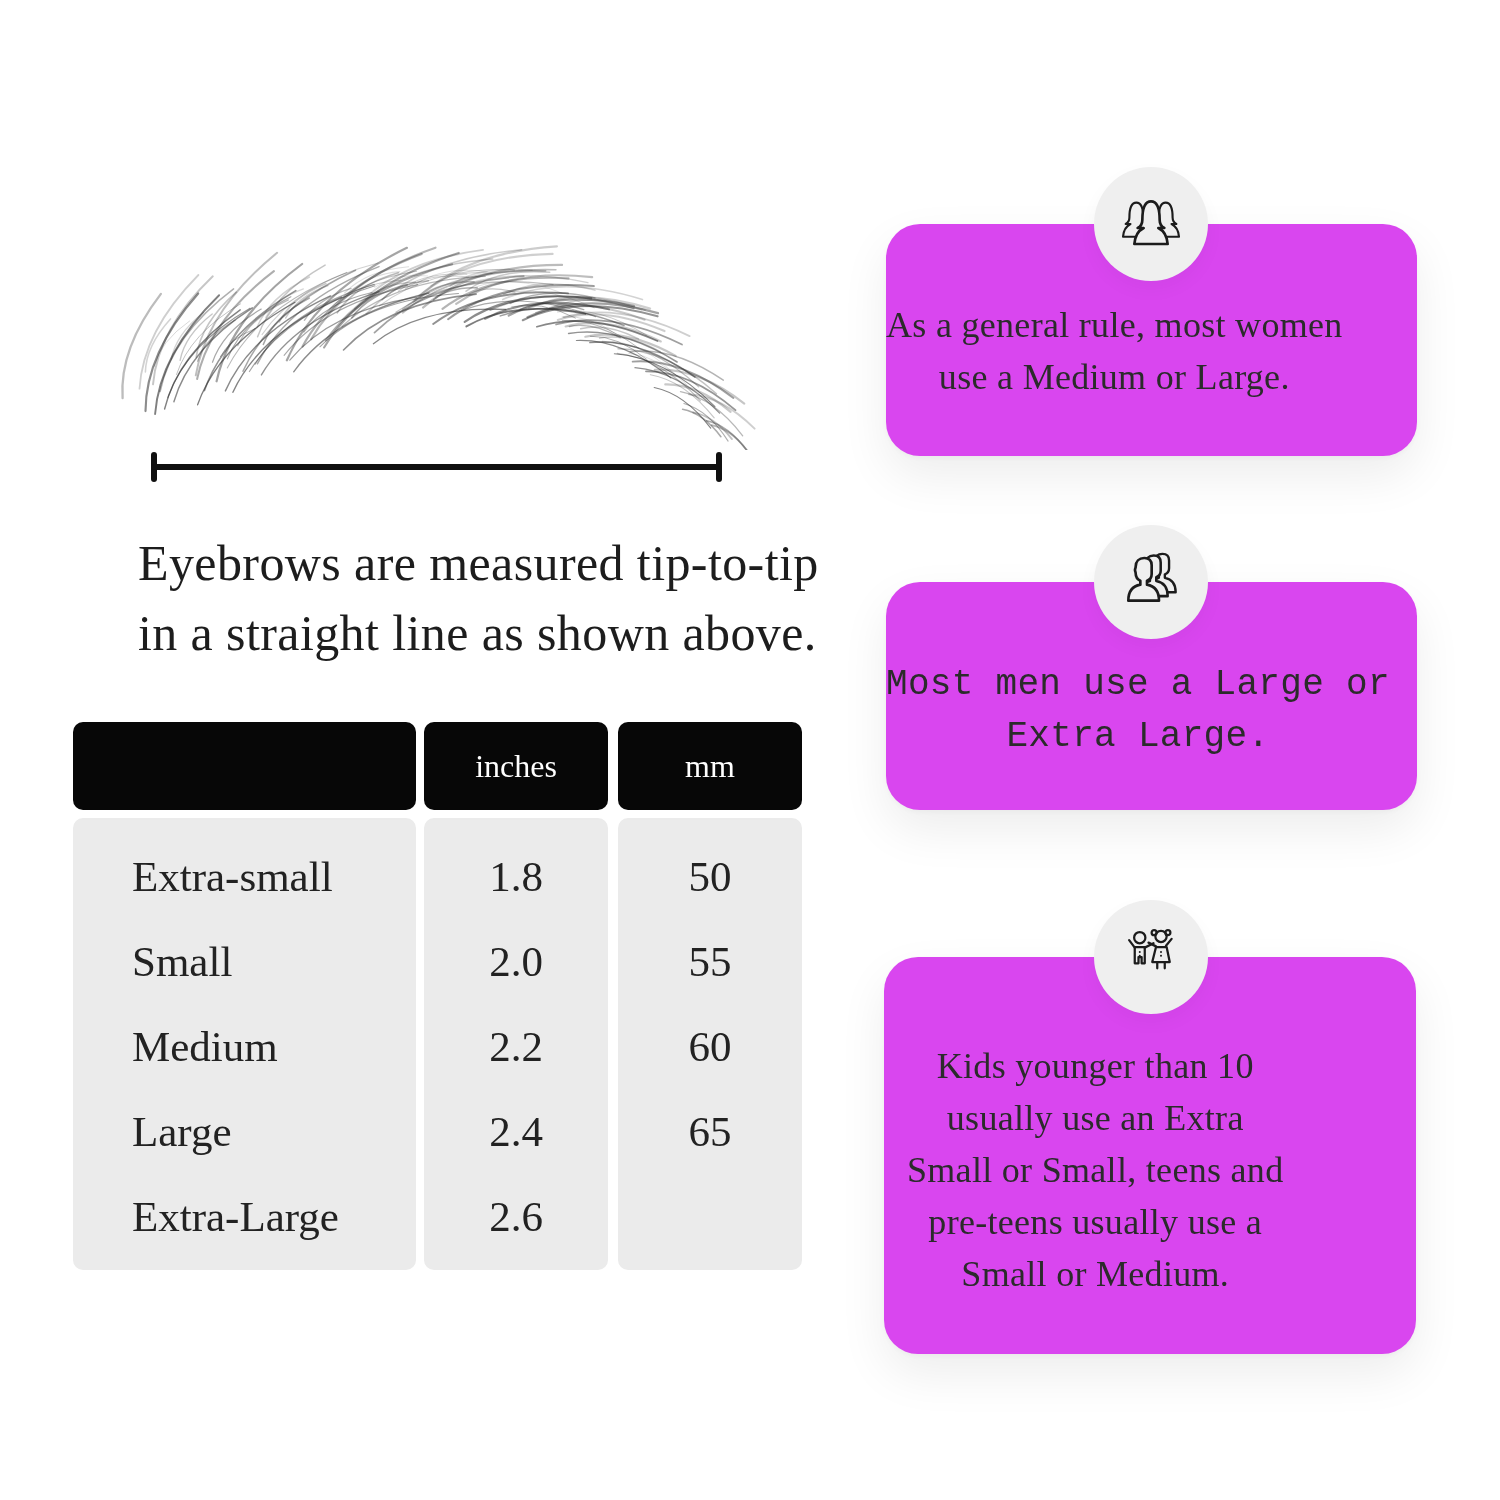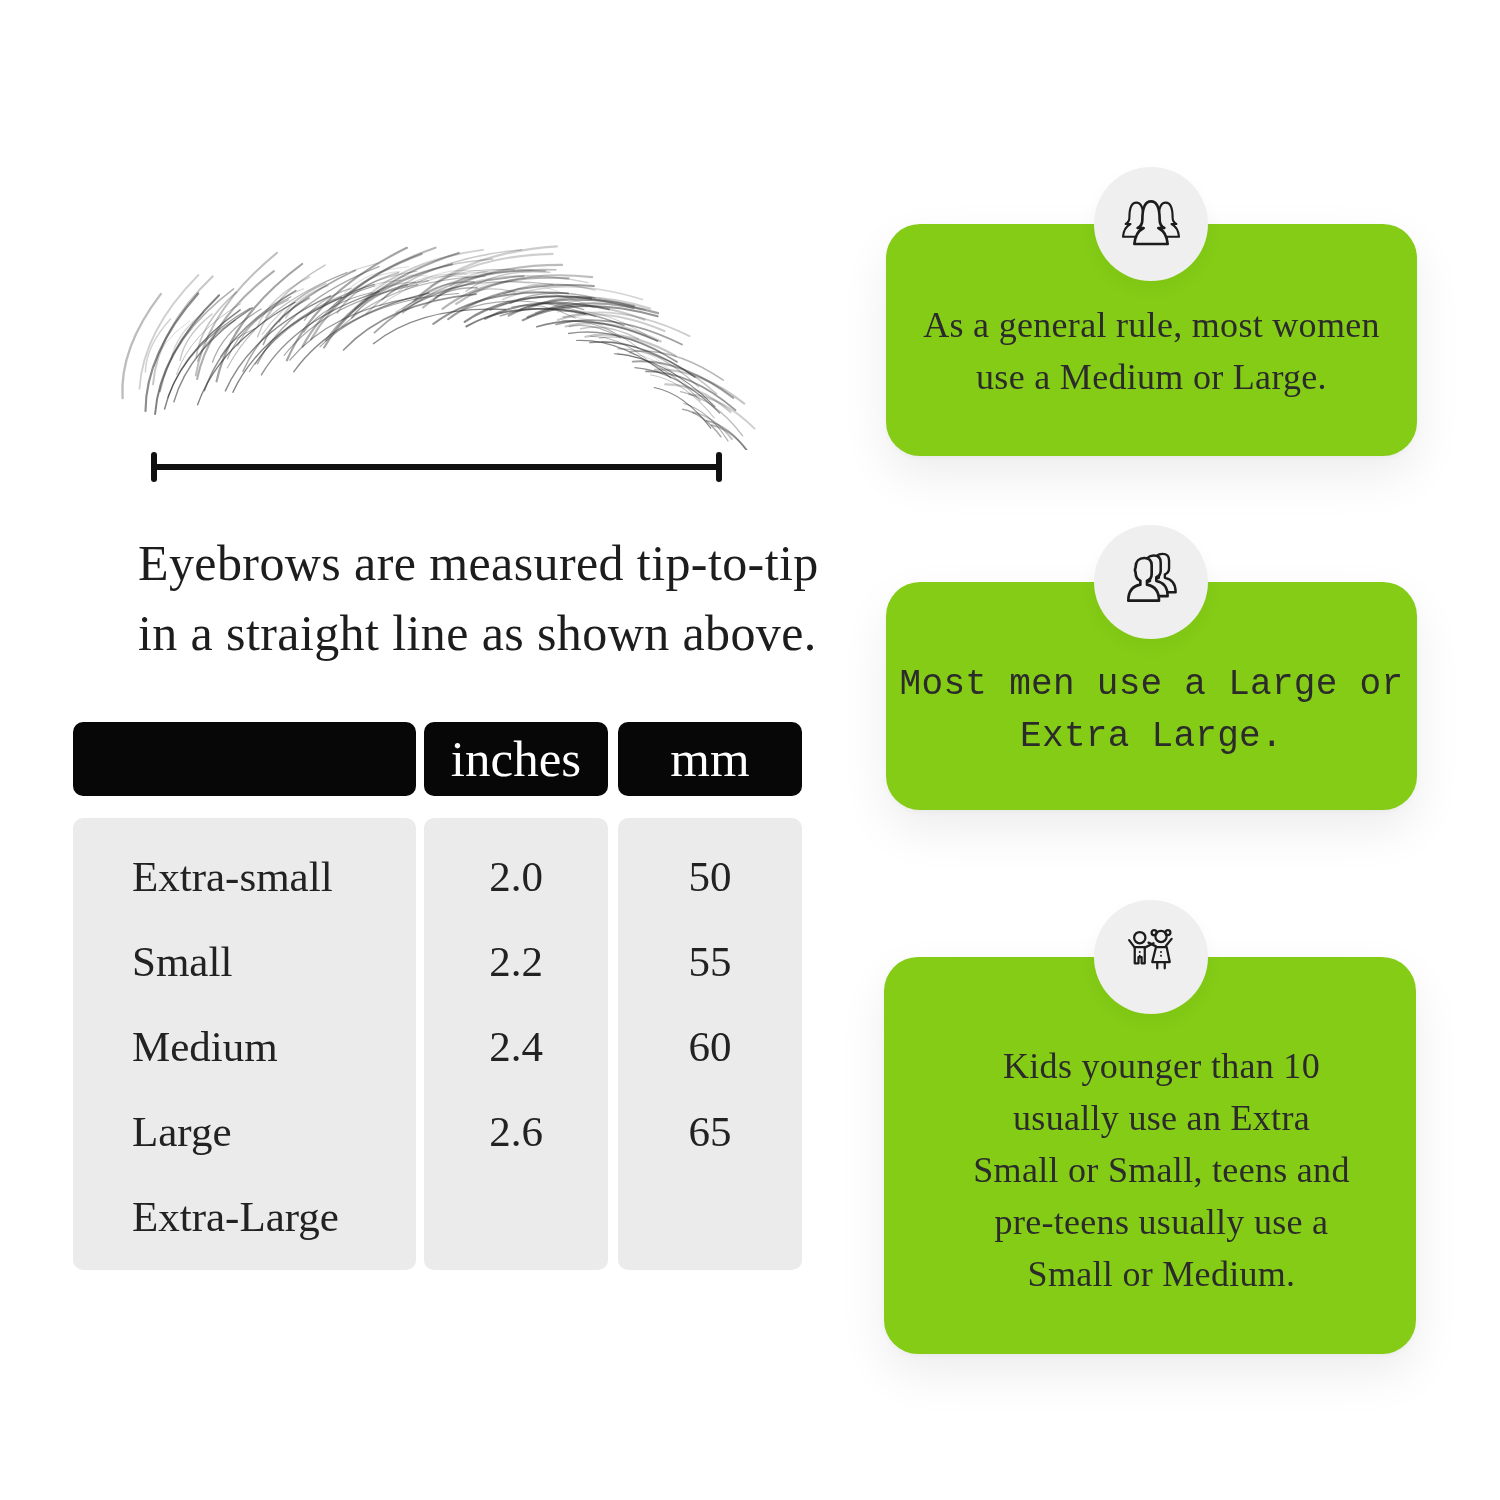--- a/index.html
+++ b/index.html
@@ -10,35 +10,35 @@
   .brow-svg{position:absolute;left:112px;top:212px;width:650px;height:238px;}
   .measure{position:absolute;left:152px;top:452px;width:569px;height:30px;}
   .measure .bar{position:absolute;left:0;top:12px;width:100%;height:6px;background:#101010;border-radius:3px;}
   .measure .cap{position:absolute;top:0;width:6px;height:30px;background:#101010;border-radius:3px;}
   .measure .cap.left{left:-1px;}
   .measure .cap.right{right:-1px;}
   .caption{position:absolute;left:138px;top:528px;font-size:50px;line-height:70px;
            color:#1d1d1d;letter-spacing:0.4px;}
 
   
-  .th{position:absolute;top:722px;height:74px;background:#070707;border-radius:10px;
-      color:#ffffff;font-size:51px;display:flex;align-items:center;justify-content:center;}
+  .th{position:absolute;top:722px;height:88px;background:#070707;border-radius:10px;
+      color:#ffffff;font-size:32px;display:flex;align-items:center;justify-content:center;}
   .tcol{position:absolute;top:818px;height:452px;background:#ebebeb;border-radius:10px;
         box-sizing:border-box;padding-top:16px;}
   .c1{left:73px;width:343px;text-align:right;}
   .c2{left:424px;width:184px;}
   .c3{left:618px;width:184px;}
   .cell{height:85px;display:flex;align-items:center;justify-content:center;
         font-size:43px;color:#222222;}
   .tcol.c1 .cell{justify-content:flex-start;padding-left:59px;}
 
   
-  .card{position:absolute;background:#84cc16;border-radius:34px;
+  .card{position:absolute;background:#d946ef;border-radius:34px;
         box-shadow:0 2px 5px rgba(0,0,0,0.03),0 20px 48px rgba(0,0,0,0.075);
-        display:flex;align-items:center;justify-content:center;}
+        display:flex;align-items:center;}
   .card p{margin:0;font-size:36px;line-height:52px;text-align:center;color:#2b2b2b;
           white-space:pre-line;letter-spacing:0.3px;}
   .card1{left:886px;top:224px;width:531px;height:232px;}
   .card1 p{padding-top:22px;}
   .card2{left:886px;top:582px;width:531px;height:228px;font-family:Liberation Mono, monospace;}
   .card2 p{padding-top:30px;}
   .card3{left:884px;top:957px;width:532px;height:397px;}
   .card3 p{padding-top:28px;margin-left:23px;}
   .circle{position:absolute;width:114px;height:114px;border-radius:50%;background:#efefef;
           display:flex;align-items:center;justify-content:center;
@@ -217,20 +217,21 @@
   <div class="th c3">mm</div>
 
   <div class="tcol c1">
     <div class="cell">Extra-small</div>
     <div class="cell">Small</div>
     <div class="cell">Medium</div>
     <div class="cell">Large</div>
     <div class="cell">Extra-Large</div>
   </div>
   <div class="tcol c2">
+    <div class="cell">1.8</div>
     <div class="cell">2.0</div>
     <div class="cell">2.2</div>
     <div class="cell">2.4</div>
     <div class="cell">2.6</div>
   </div>
   <div class="tcol c3">
     <div class="cell">50</div>
     <div class="cell">55</div>
     <div class="cell">60</div>
     <div class="cell">65</div>

